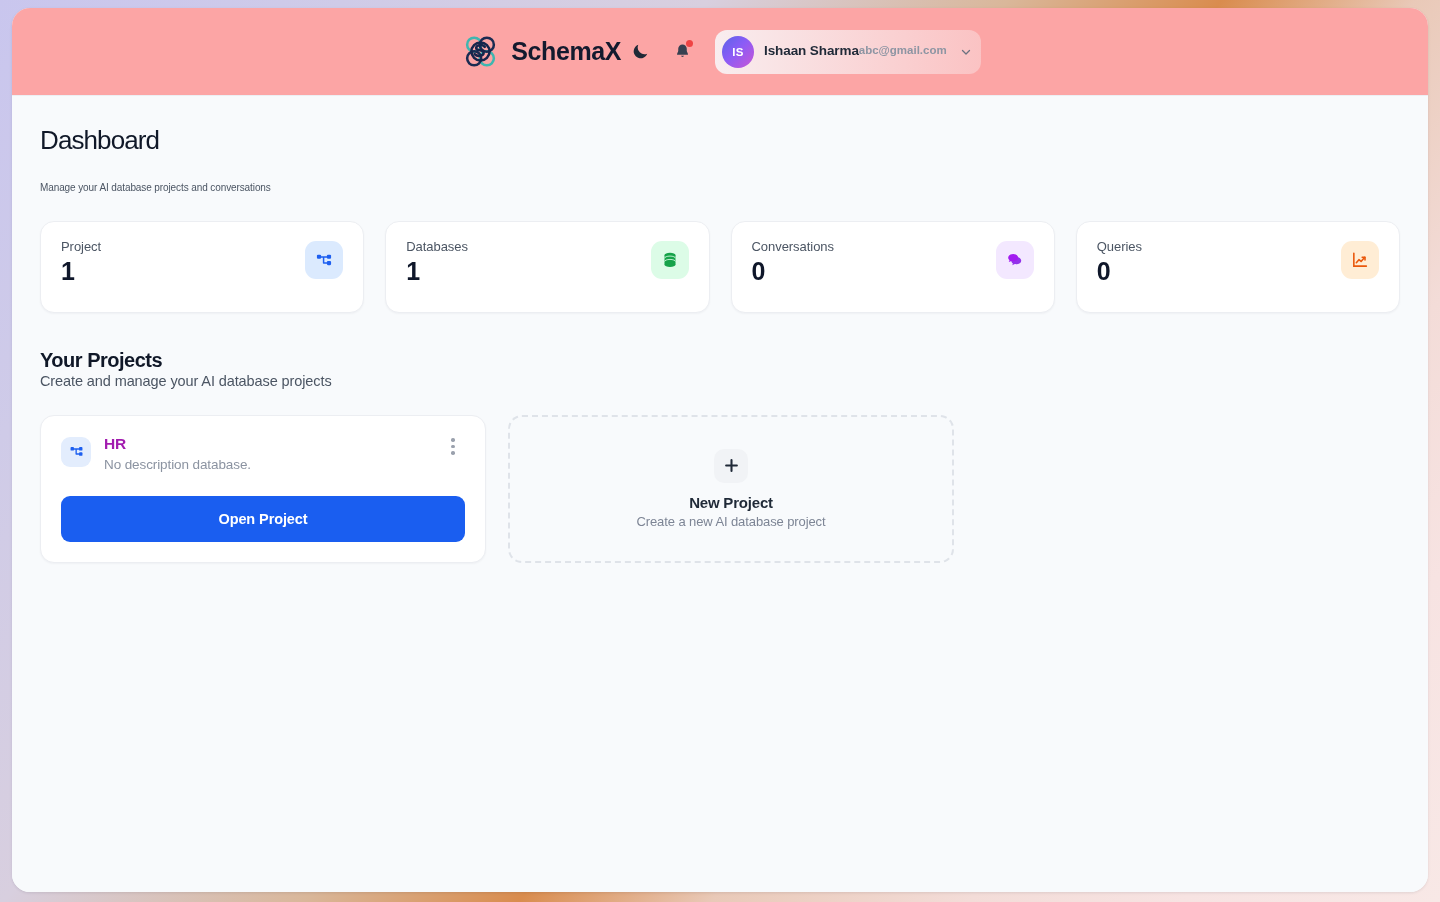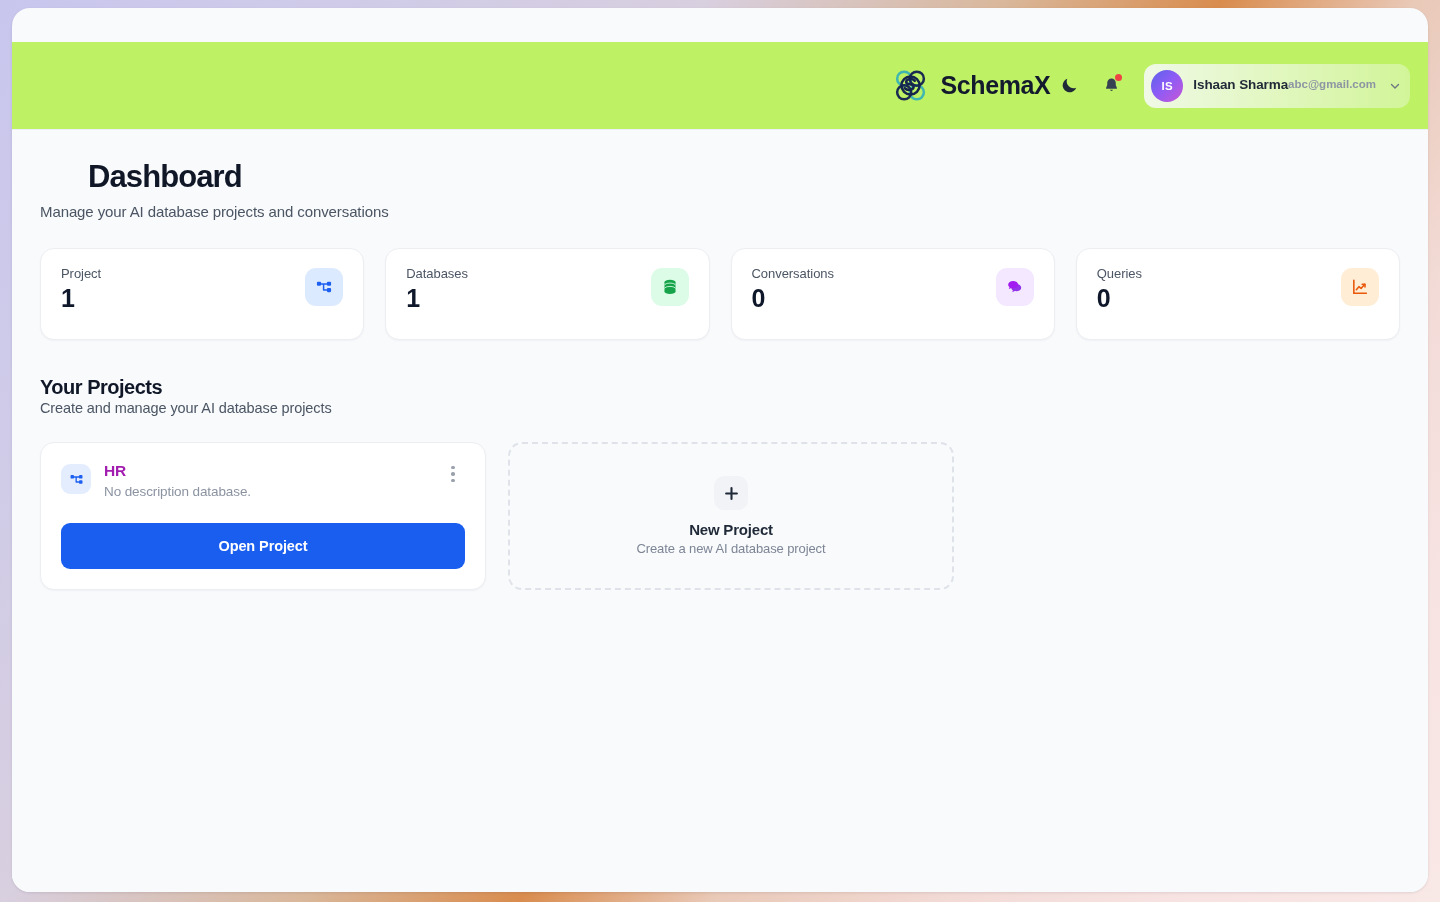--- a/index.html
+++ b/index.html
@@ -39,27 +39,26 @@
     overflow: hidden;
     box-shadow: 0 1px 3px rgba(15, 23, 42, 0.10);
     display: flex;
     flex-direction: column;
   }
 
   
   .topbar {
     flex: 0 0 88px;
     height: 88px;
-    background: #bef264;
+    background: #fca5a5;
     border-bottom: 1px solid #eceff3;
     display: flex;
     align-items: center;
-    justify-content: flex-end;
+    justify-content: center;
     padding: 0 18px 0 20px;
-    margin-top: 34px;
   }
 
   .brand {
     display: flex;
     align-items: center;
     gap: 11px;
   }
   .brand-mark {
     width: 39px;
     height: 39px;
@@ -143,30 +142,29 @@
 
   
   .content {
     flex: 1 1 auto;
     background: #f8fafc;
     padding: 30px 28px 0 28px;
     overflow: hidden;
   }
 
   .page-title {
-    font-size: 31px;
-    font-weight: 700;
+    font-size: 26px;
+    font-weight: 400;
     color: #101828;
     letter-spacing: -0.9px;
     line-height: 1.1;
-    margin-left: 48px;
   }
   .page-sub {
-    margin-top: 9px;
-    font-size: 15px;
+    margin-top: 27px;
+    font-size: 10px;
     color: #4b5563;
     letter-spacing: -0.1px;
   }
 
   
   .stats {
     margin-top: 28px;
     display: grid;
     grid-template-columns: repeat(4, 1fr);
     gap: 21px;

